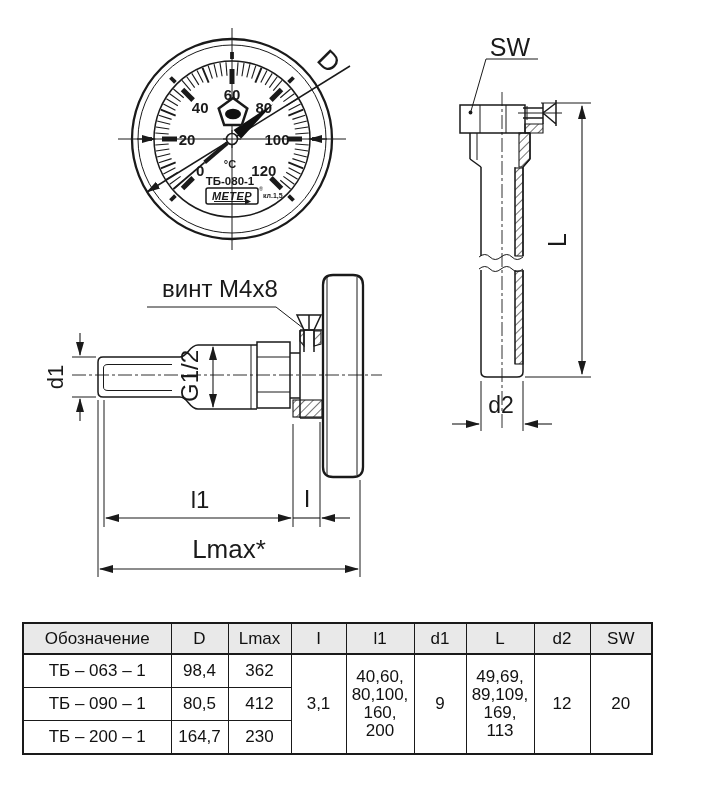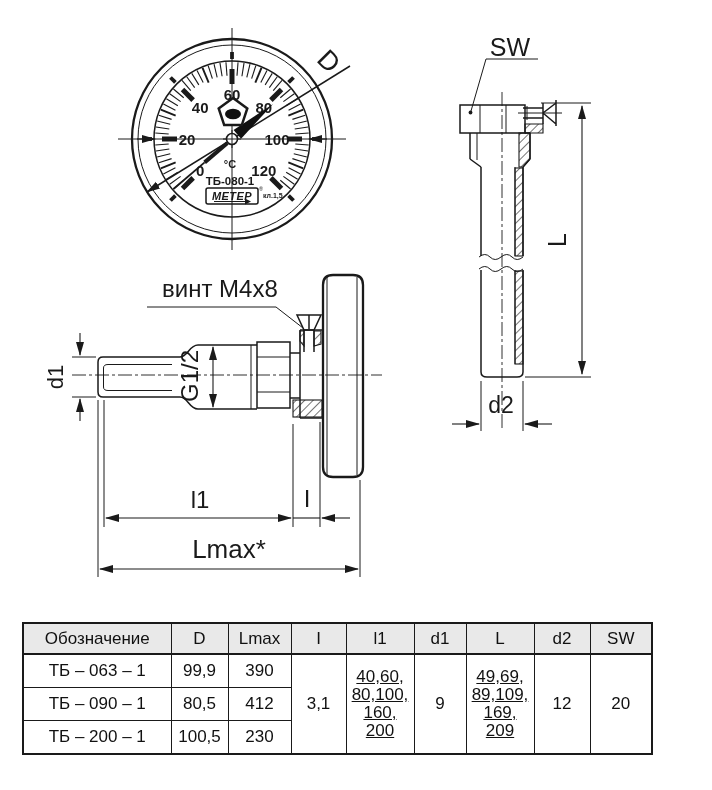--- a/index.html
+++ b/index.html
@@ -12,21 +12,21 @@
   .thin{stroke:#1a1a1a;stroke-width:1;fill:none;}
   .dim{stroke:#1a1a1a;stroke-width:1.1;fill:none;}
   .cl{stroke:#1a1a1a;stroke-width:0.9;fill:none;stroke-dasharray:14 3 3 3;}
   .hatchfill{fill:url(#hatch);stroke:#1a1a1a;stroke-width:1.1;}
   table.dim-table{position:absolute;left:22px;top:622px;border-collapse:collapse;table-layout:fixed;
                   border:2px solid #1a1a1a;background:#fff;}
   table.dim-table th,table.dim-table td{border:1.3px solid #1a1a1a;text-align:center;vertical-align:middle;
                   font-size:17px;font-weight:400;padding:0 2px;color:#111;}
   table.dim-table thead th{background:#e9e9e9;height:29px;border-bottom:2px solid #1a1a1a;}
   table.dim-table tbody td{height:32px;}
-  td.multiline{white-space:pre-line;font-size:16.5px;line-height:1.06;text-decoration:underline;}
+  td.multiline{white-space:pre-line;font-size:16.5px;line-height:1.06;}
 </style>
 </head>
 <body>
 
 <div class="canvas">
 
 <svg width="712" height="612" viewBox="0 0 712 612">
   <defs>
     <marker id="arr" markerUnits="userSpaceOnUse" markerWidth="14" markerHeight="10" refX="13" refY="5" orient="auto-start-reverse">
       <path d="M0,1 L14,5 L0,9 Z" fill="#1a1a1a"></path>
@@ -281,41 +281,41 @@
       <th>l1</th>
       <th>d1</th>
       <th>L</th>
       <th>d2</th>
       <th>SW</th>
     </tr>
   </thead>
   <tbody>
     <tr>
       <td>ТБ – 063 – 1</td>
-      <td>99,9</td>
-      <td>390</td>
+      <td>98,4</td>
+      <td>362</td>
       <td rowspan="3">3,1</td>
       <td rowspan="3" class="multiline">40,60,
 80,100,
 160,
 200</td>
       <td rowspan="3">9</td>
       <td rowspan="3" class="multiline">49,69,
 89,109,
 169,
-209</td>
+113</td>
       <td rowspan="3">12</td>
       <td rowspan="3">20</td>
     </tr>
     <tr>
       <td>ТБ – 090 – 1</td>
       <td>80,5</td>
       <td>412</td>
     </tr>
     <tr>
       <td>ТБ – 200 – 1</td>
-      <td>100,5</td>
+      <td>164,7</td>
       <td>230</td>
     </tr>
   </tbody>
 </table>
 
 </div>
 
 </body></html>

